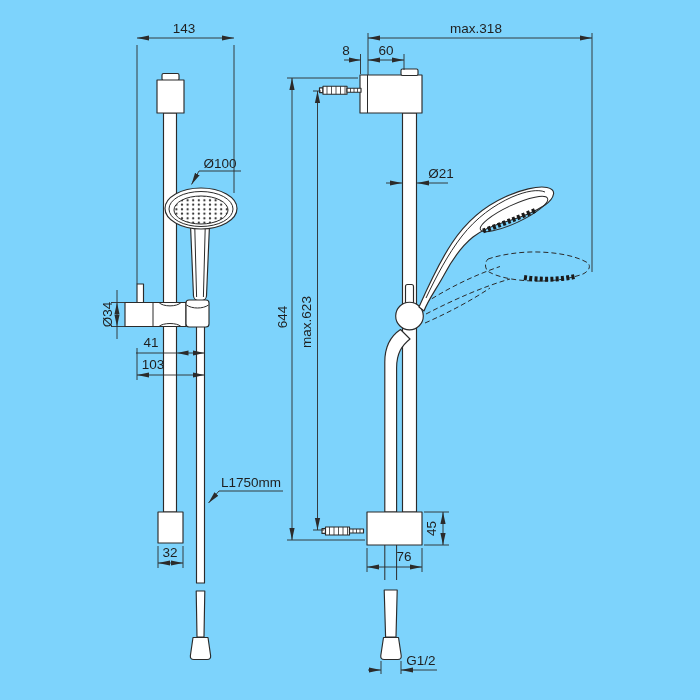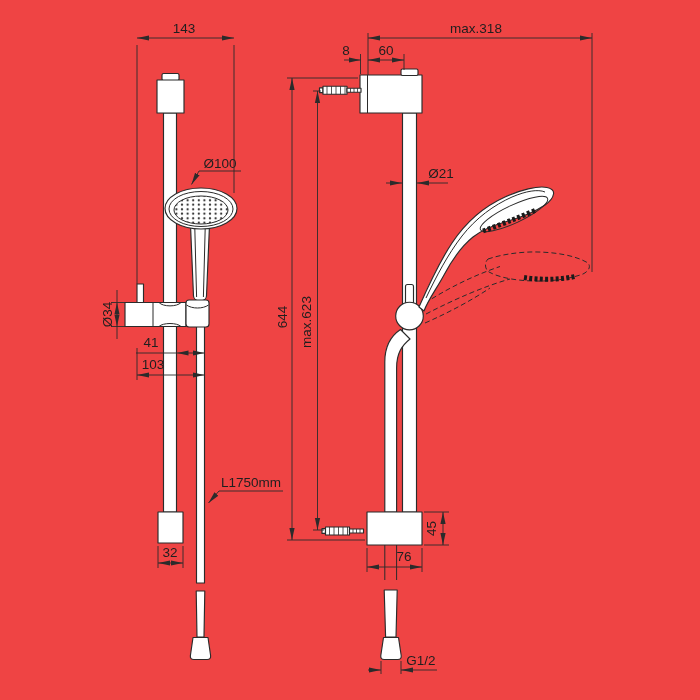--- a/index.html
+++ b/index.html
@@ -1,16 +1,16 @@
 <!DOCTYPE html>
 <html><head>
 <meta charset="utf-8">
 <style>
   html,body{margin:0;padding:0;background:#ffffff;}
-  .canvas{position:relative;width:700px;height:700px;background:#ef4444;overflow:hidden;}
+  .canvas{position:relative;width:700px;height:700px;background:#7dd3fc;overflow:hidden;}
   svg{display:block;}
   svg text{font-family:"Liberation Sans", sans-serif;font-size:13.5px;fill:#1f1f1f;}
   .o{fill:#ffffff;stroke:#2b2b2b;stroke-width:1.15;stroke-linejoin:round;}
   .s{fill:none;stroke:#2b2b2b;stroke-width:1;stroke-linejoin:round;}
   .thin{fill:none;stroke:#2b2b2b;stroke-width:0.8;}
   .d{fill:none;stroke:#2b2b2b;stroke-width:0.9;}
   .dash{fill:none;stroke:#2b2b2b;stroke-width:1;stroke-dasharray:5 3;}
   .nozzle{fill:none;stroke:#1a1a1a;stroke-width:5;stroke-dasharray:3 2.3;}
   .nozzle2{fill:none;stroke:#1a1a1a;stroke-width:5;stroke-dasharray:3 2.3;}
 </style>

